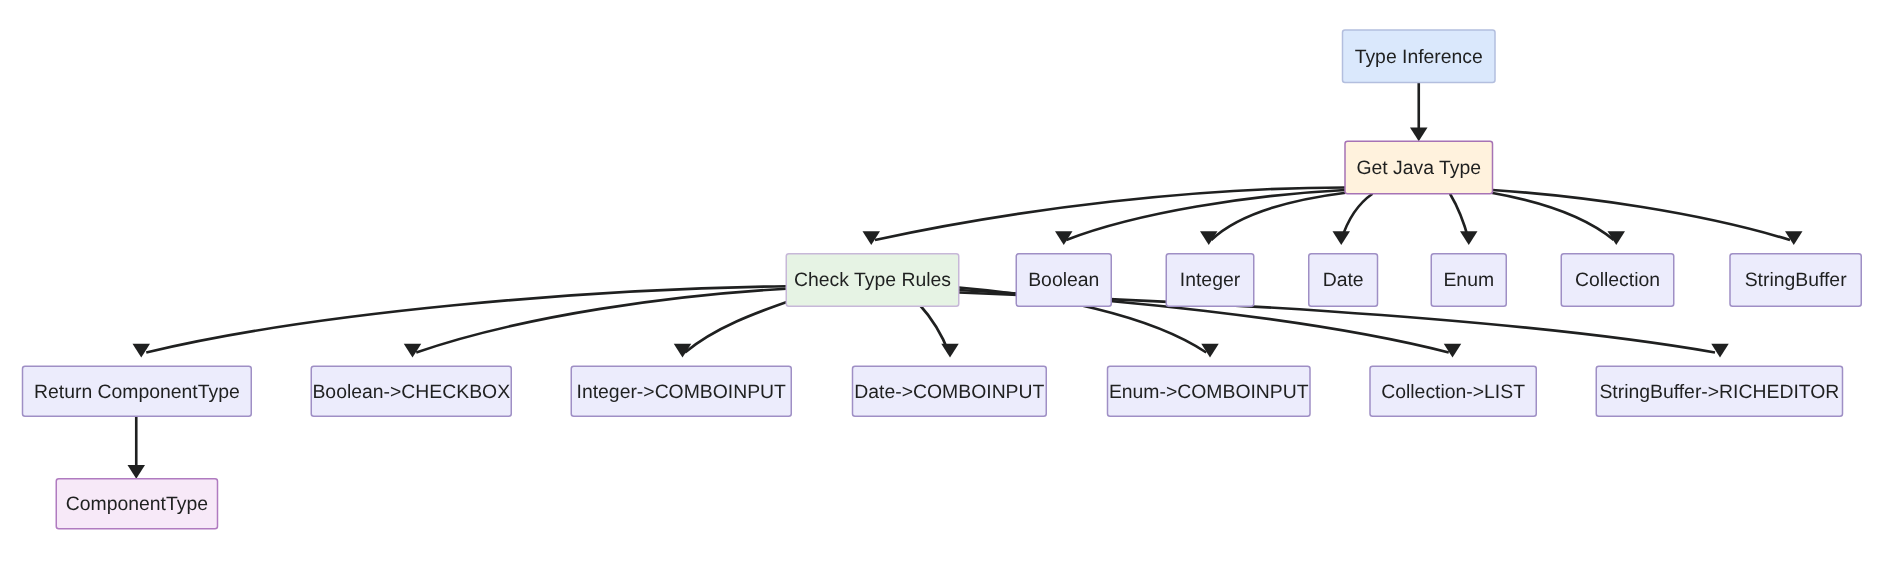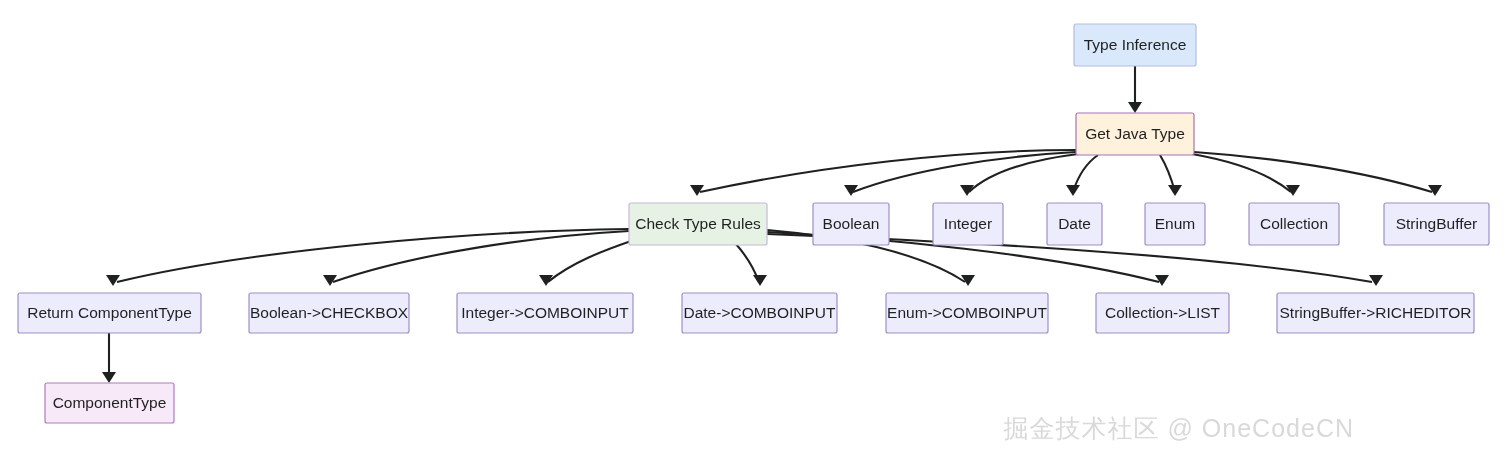--- a/index.html
+++ b/index.html
@@ -160,14 +160,13 @@
         <g>
           <rect x="1277" y="293" width="197" height="40" rx="2" ry="2" fill="#ececfc" stroke="#9f8fc5" class="node-rect"></rect>
           <text x="1375.5" y="314" class="node-label">StringBuffer-&gt;RICHEDITOR</text>
         </g>
         <g>
           <rect x="45" y="383" width="129" height="40" rx="2" ry="2" fill="#f7e9f8" stroke="#b07bc0" class="node-rect"></rect>
           <text x="109.5" y="404" class="node-label">ComponentType</text>
         </g>
       </g>
   </svg>
-  <div class="watermark">掘金技术社区 @ OneCodeCN</div>
 </div>
 
 </body></html>

